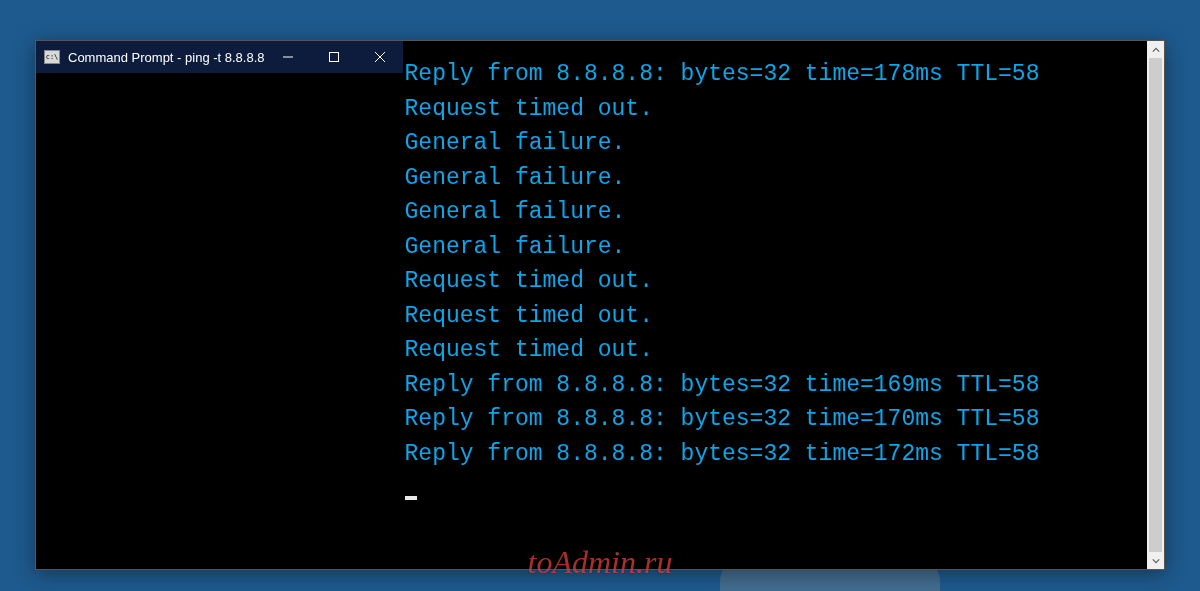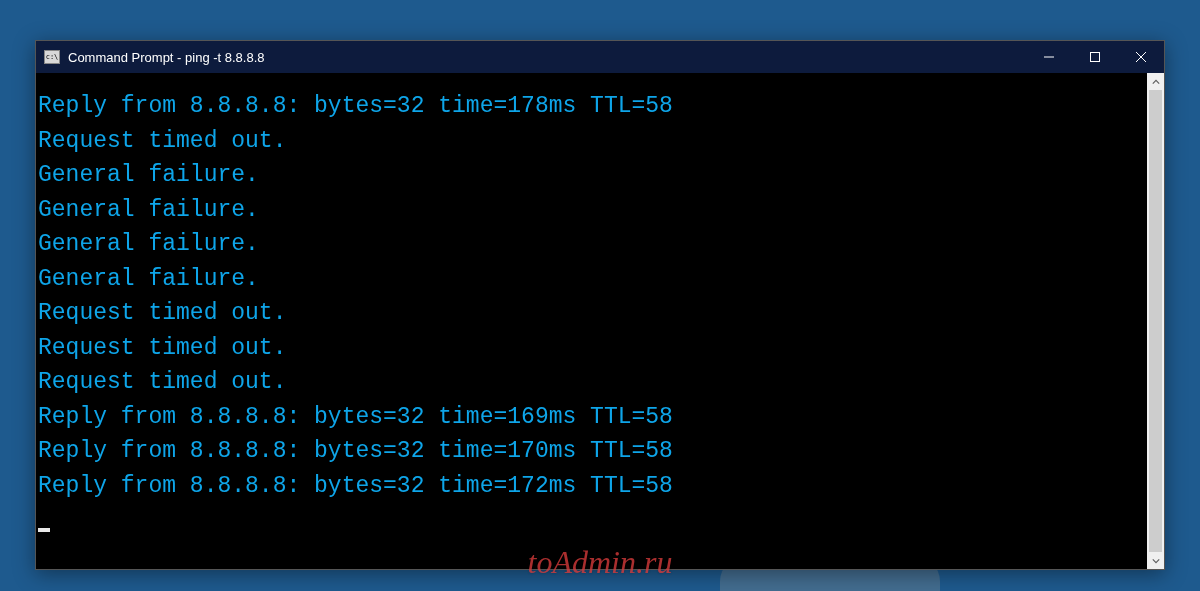--- a/index.html
+++ b/index.html
@@ -17,21 +17,21 @@
     }
     .window {
       position: absolute;
       top: 40px;
       left: 35px;
       width: 1130px;
       height: 530px;
       background: #000;
       border: 1px solid #555;
       display: flex;
-      flex-direction: column;
+      flex-direction: row;
       box-shadow: 0 4px 20px rgba(0,0,0,0.4);
     }
     .titlebar {
       height: 32px;
       background: #0d1b3d;
       display: flex;
       align-items: center;
       color: #ffffff;
       font-size: 13px;
       flex-shrink: 0;

